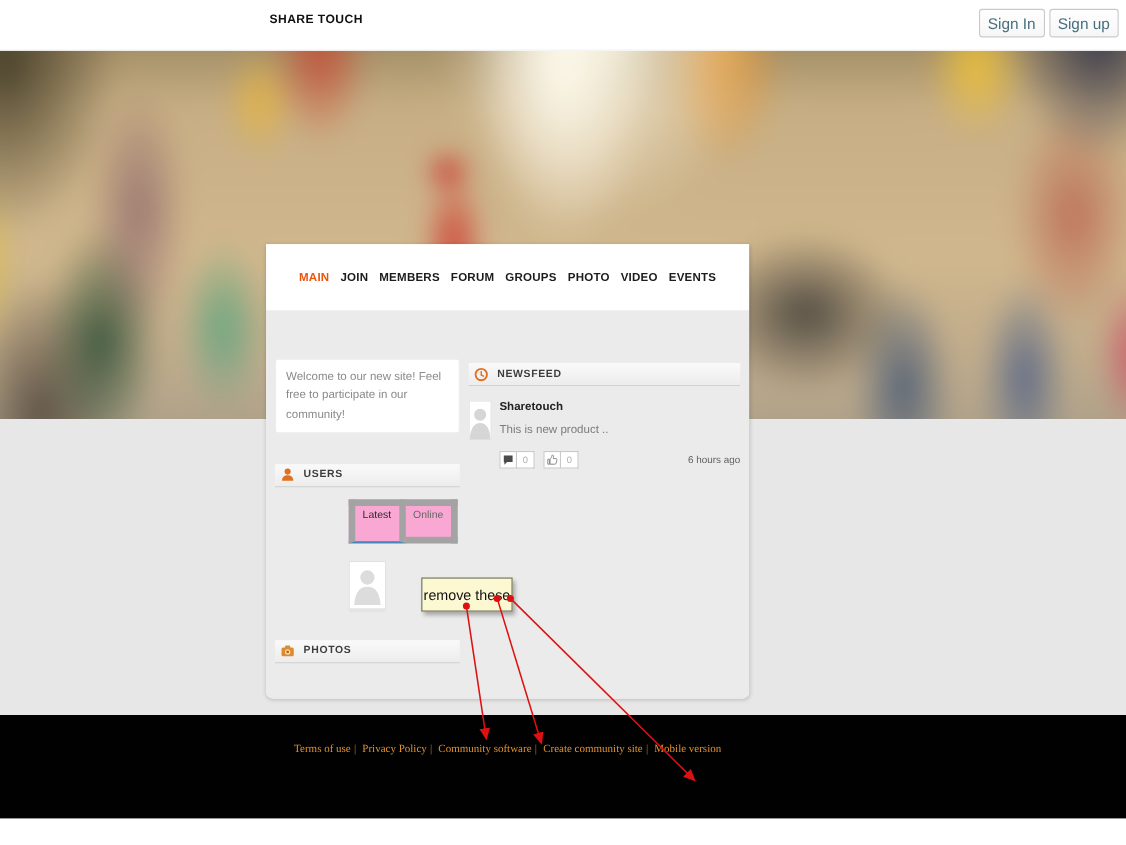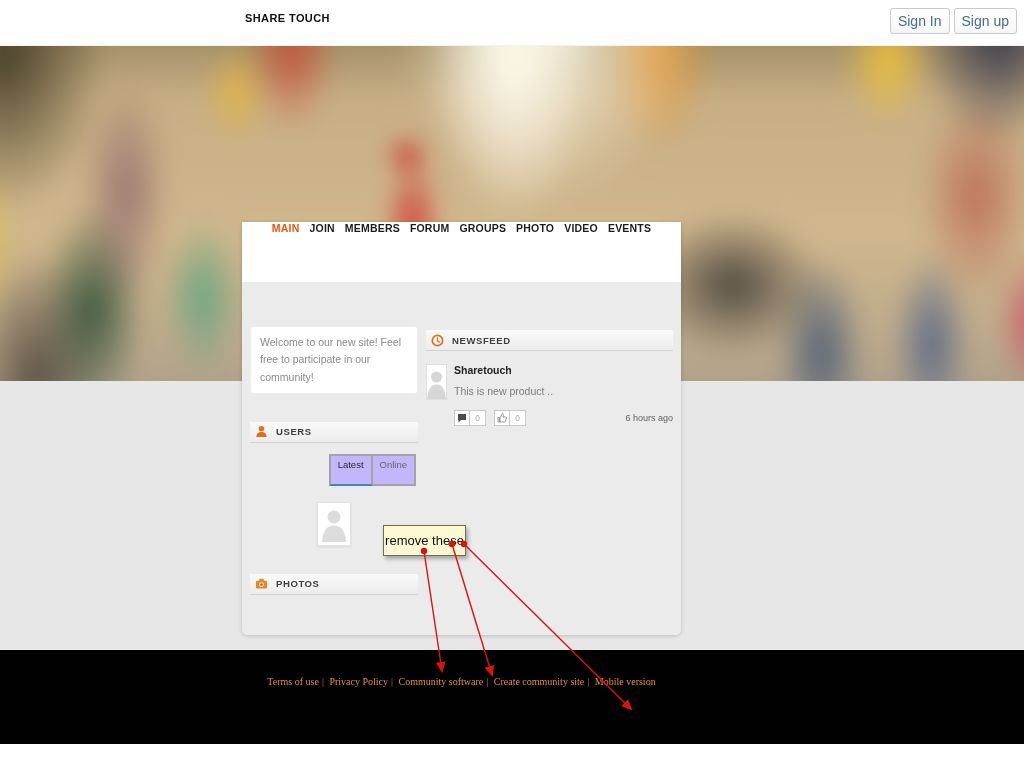--- a/index.html
+++ b/index.html
@@ -39,35 +39,35 @@
       radial-gradient(ellipse 95px 170px at 92% 46%, rgba(172,62,52,.55), transparent 60%),
       radial-gradient(ellipse 320px 110px at 45% 100%, rgba(128,122,112,.9), transparent 72%),
       linear-gradient(180deg, #8d7c57 0%, #c6ae86 22%, #cfb78f 55%, #bcaa8d 80%, #a49b89 100%);
   }
 
   
   .content-bg { position:absolute; left:0; top:381px; width:1024px; height:269px; background:#e7e7e7; z-index:2; }
 
   
   .card { position:absolute; left:242px; top:222px; width:439px; height:413px; z-index:10; border-radius:0 0 6px 6px; box-shadow:0 1px 4px rgba(0,0,0,.18); background:#fff; }
-  .card-nav { height:60px; background:#fff; display:flex; justify-content:center; gap:10px; }
+  .card-nav { height:60px; background:#fff; display:flex; align-items:center; justify-content:center; gap:10px; }
   .card-nav a { font-size:10.5px; font-weight:bold; color:#1c1c1c; letter-spacing:.2px; text-decoration:none; cursor:pointer; }
   .card-nav a.active { color:#ed550a; }
   .card-body { height:353px; background:#ebebeb; border-radius:0 0 6px 6px; display:flex; padding:0 8px; }
   .col-left { width:168px; }
   .col-right { flex:1; margin-left:8px; }
 
   .welcome-box { margin-top:44px; background:#ffffff; border:1px solid #eded ed; border:1px solid #ededed; border-radius:3px; padding:7px 9px; font-size:10.5px; line-height:1.65; color:#8b8b8b; }
 
   .section-header { margin-top:28px; height:21px; display:flex; align-items:center; padding-left:5px; background:linear-gradient(#fafafa,#ececec); border-bottom:1px solid #d3d3d3; }
   .section-header .hicon { width:13px; height:13px; display:inline-flex; }
   .section-header .hlabel { margin-left:8px; font-size:9.5px; font-weight:bold; letter-spacing:.6px; color:#3d3d3d; }
 
   .tabs-row { margin-top:11px; display:flex; justify-content:flex-end; padding-right:2px; }
-  .tab { font-size:9.5px; color:#666; background:#c4b5fd; border:2px solid #a3a3a3; padding:3px 7px 14px; cursor:pointer; }
+  .tab { font-size:9.5px; color:#666; background:#f9a8d4; border:6px solid #a3a3a3; padding:3px 7px 14px; cursor:pointer; }
   .tab.active { color:#2b2b2b; border-bottom:2px solid #4488bb; padding-bottom:1px; }
   .tab + .tab { border-left:none; }
 
   .avatar-tile { margin:16px auto 0; width:34px; height:44px; background:#fff; border:1px solid #e2e2e2; box-shadow:0 1px 2px rgba(0,0,0,.08); display:flex; align-items:center; justify-content:center; cursor:pointer; }
 
   
   .col-right .section-header { margin-top:48px; }
   .post { margin-top:13px; display:flex; }
   .post-avatar { width:21px; height:36px; background:#fff; border:1px solid #e0e0e0; display:flex; align-items:flex-end; justify-content:center; overflow:hidden; cursor:pointer; flex:none; }
   .post-main { flex:1; margin-left:7px; }

